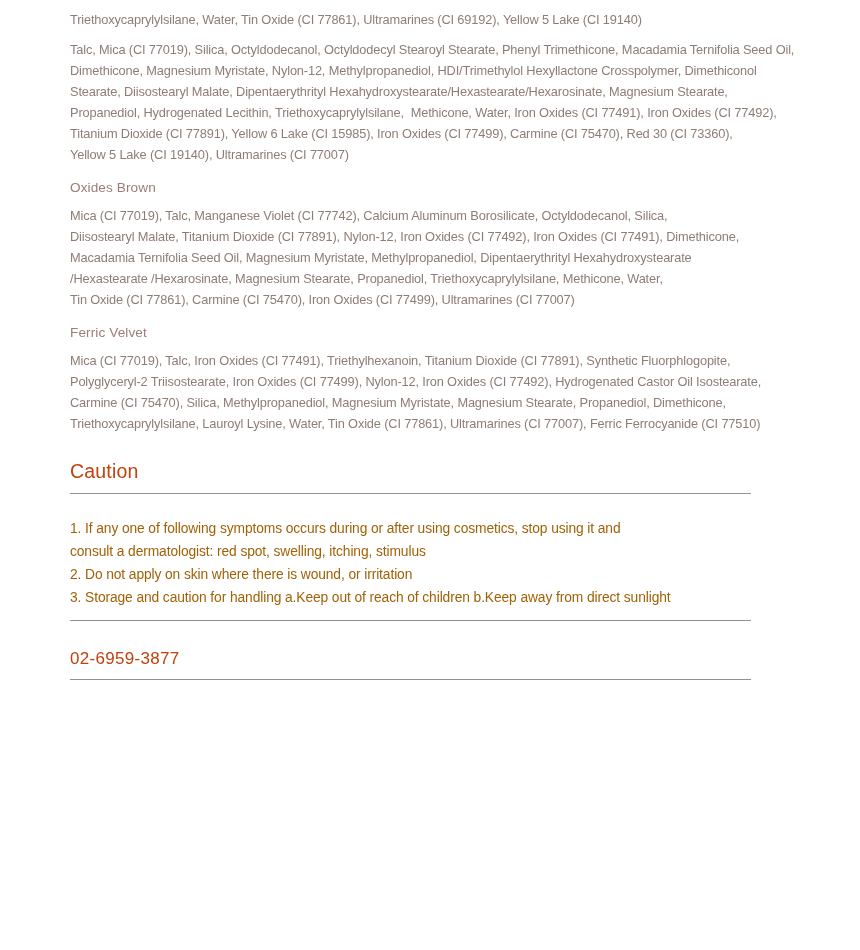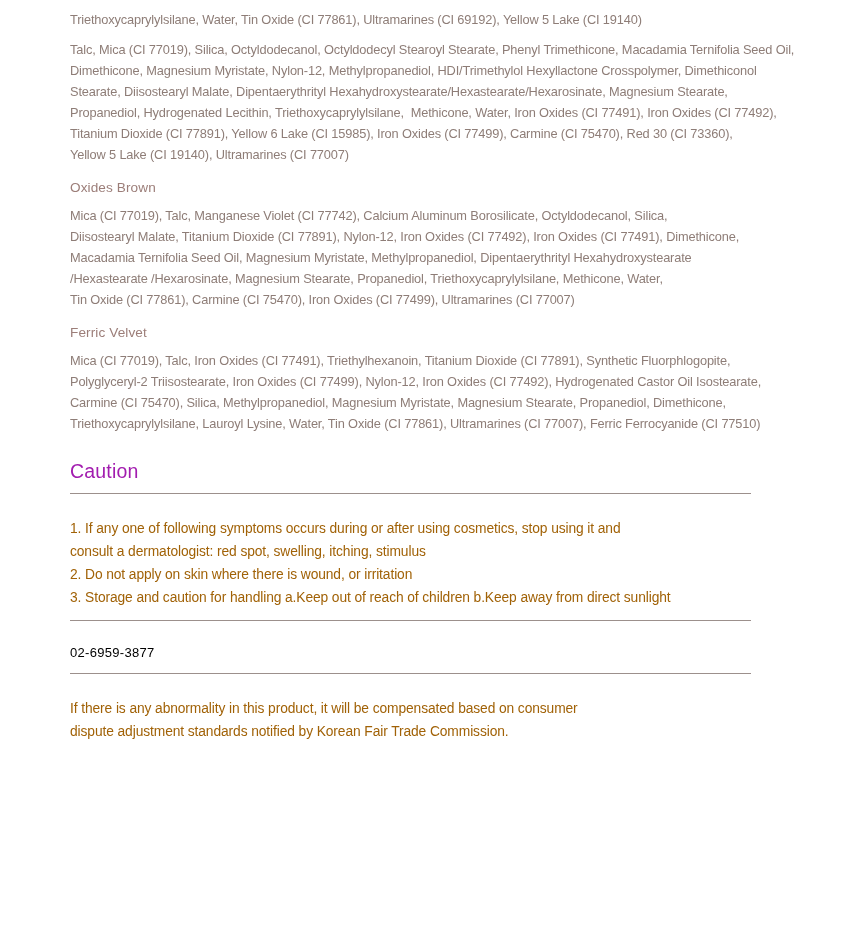--- a/index.html
+++ b/index.html
@@ -38,42 +38,42 @@
     font-weight: 400;
     line-height: 17px;
     color: #9c7e79;
     letter-spacing: 0.1px;
   }
   .section-title {
     margin: 27px 0 0 0;
     font-size: 19.5px;
     font-weight: 400;
     line-height: 21px;
-    color: #a21caf;
+    color: #c2410c;
     letter-spacing: 0.2px;
   }
   .rule {
     border: none;
     border-top: 1px solid #9c908c;
     margin: 11px 0 0 0;
     width: 681px;
   }
   .info-body {
     margin: 23px 0 10px 0;
     font-size: 13.8px;
     line-height: 23px;
     color: #a16207;
     white-space: pre-line;
     letter-spacing: -0.1px;
   }
   .phone {
-    margin: 23px 0 12px 0;
-    font-size: 13px;
+    margin: 29px 0 12px 0;
+    font-size: 17px;
     line-height: 17px;
-    color: #000000;
+    color: #c2410c;
     letter-spacing: 0.3px;
   }
 </style>
 </head>
 <body>
 
 <div class="page">
 
   <div class="clipped-line ingredients">Triethoxycaprylylsilane, Water, Tin Oxide (CI 77861), Ultramarines (CI 69192), Yellow 5 Lake (CI 19140)</div>
 
@@ -112,17 +112,15 @@
 3. Storage and caution for handling a.Keep out of reach of children b.Keep away from direct sunlight</div>
   </section>
 
   <section>
     <hr class="rule">
     <div class="phone">02-6959-3877</div>
   </section>
 
   <section>
     <hr class="rule">
-    <div class="info-body">If there is any abnormality in this product, it will be compensated based on consumer
-dispute adjustment standards notified by Korean Fair Trade Commission.</div>
   </section>
 
 </div>
 
 </body></html>

